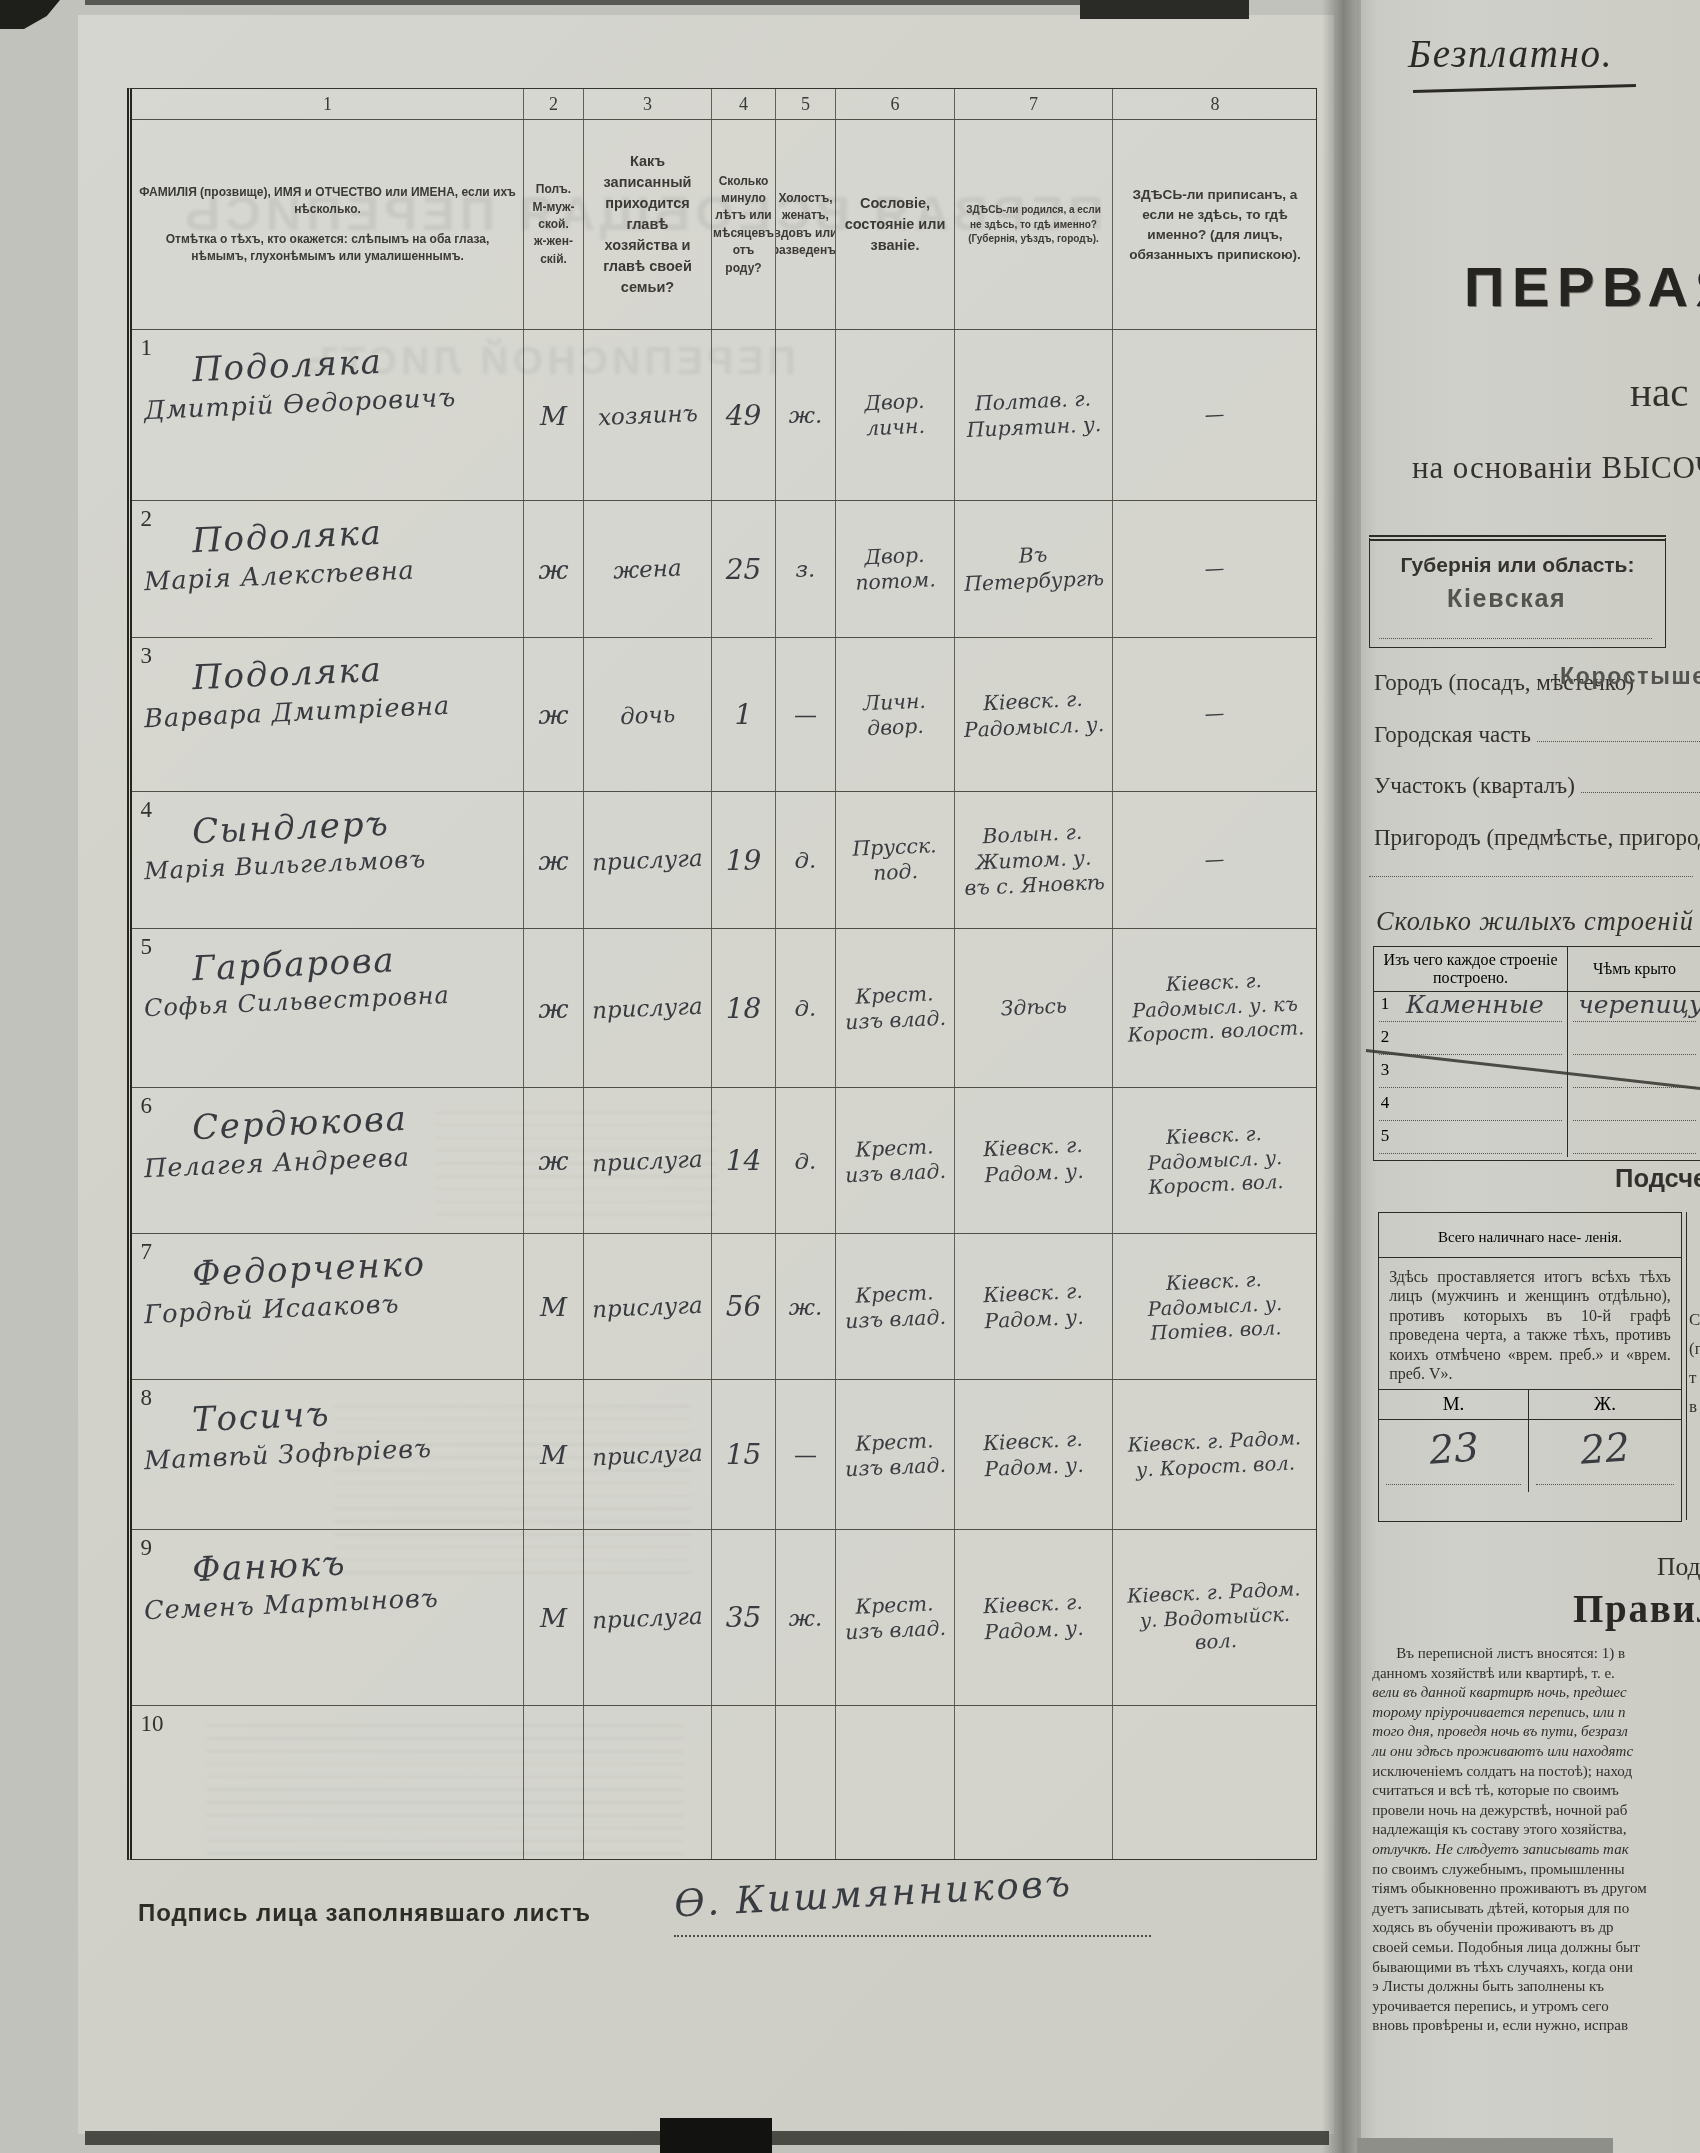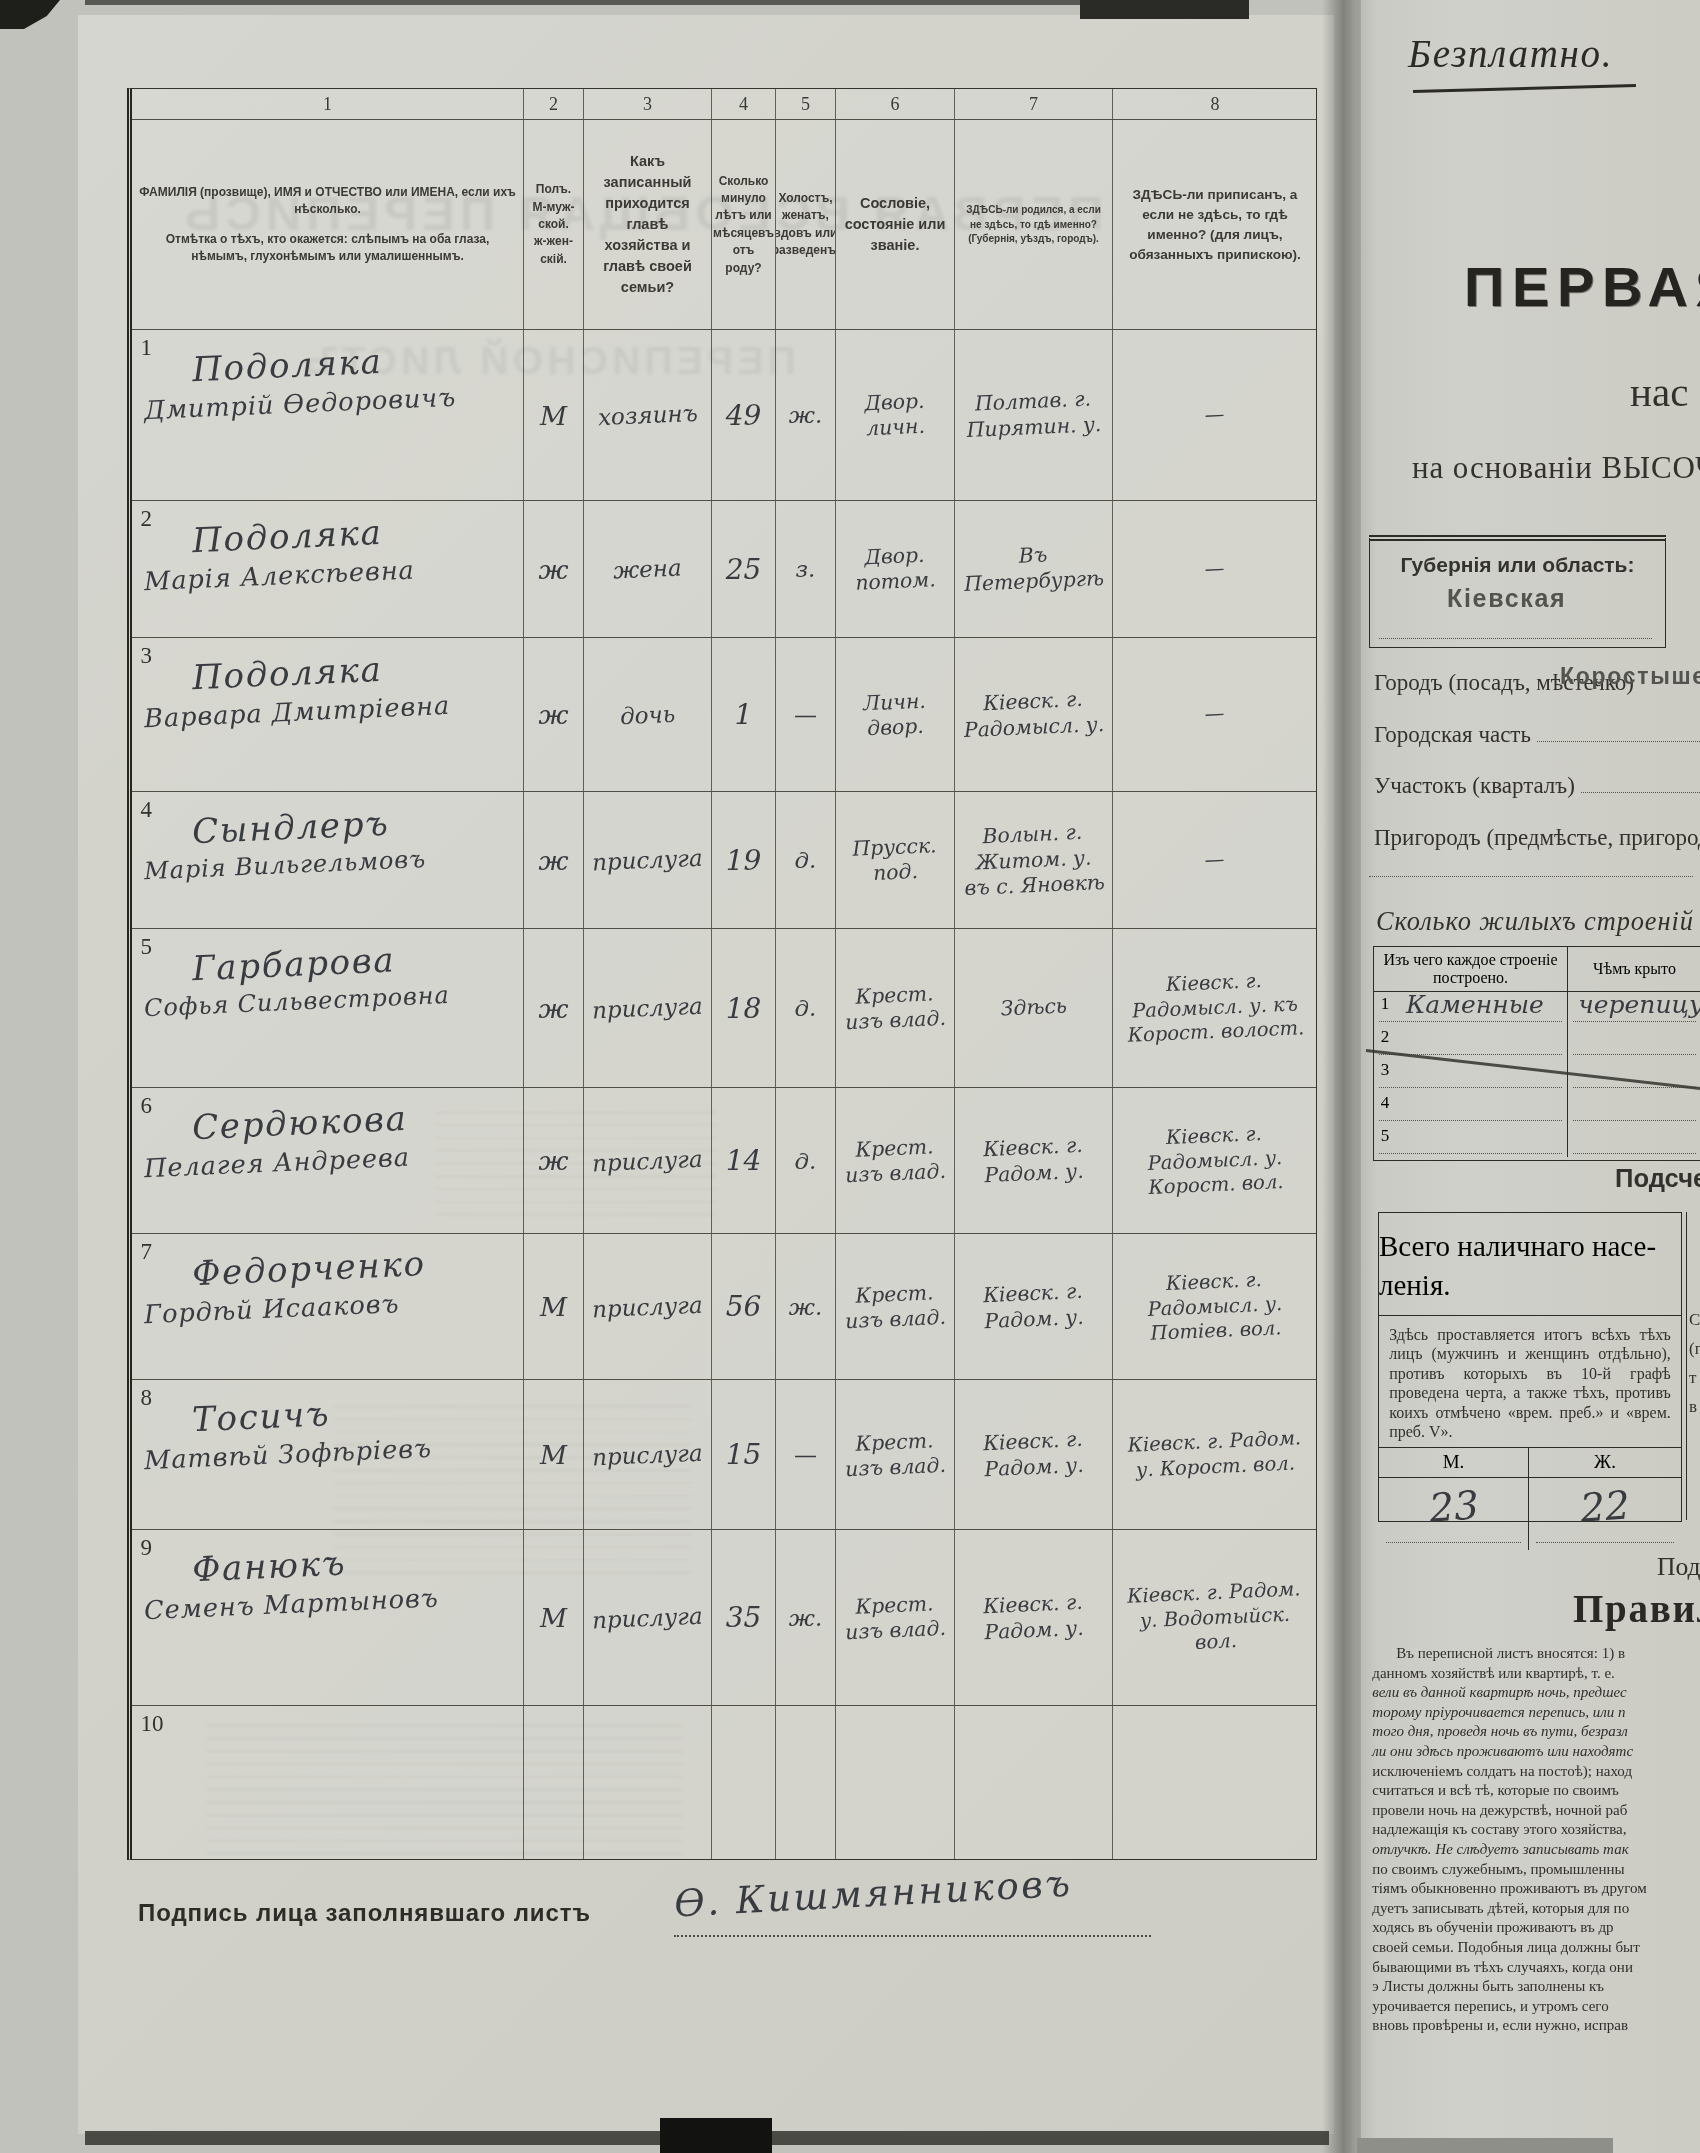--- a/index.html
+++ b/index.html
@@ -81,21 +81,21 @@
   .brow .bc{position:relative;border-right:0.9px solid #2c2c27;}
   .brow .bc:last-child{border-right:none;text-decoration:underline;}
   .brow .n{position:absolute;left:6.8px;top:1.7px;font-size:17px;}
   .brow .d{position:absolute;left:5.1px;right:5.1px;bottom:3.4px;border-bottom:1.7px dotted #55544d;}
   .brow .hv{position:absolute;left:32px;top:-1.7px;font-size:25px;white-space:nowrap;}
   .brow .hv2{position:absolute;left:10.2px;top:-1.7px;font-size:25px;white-space:nowrap;}
   .diag{position:absolute;left:8.5px;top:1049px;width:341px;height:2.6px;background:rgba(52,52,46,.85);
     transform:rotate(6.5deg);transform-origin:left center;}
   .podschet{left:258px;top:1164px;font-family:"Liberation Sans",sans-serif;font-weight:bold;font-size:25.6px;}
   .popbox{position:absolute;left:21px;top:1212px;width:302px;height:308px;border:1.7px solid #2c2c27;}
-  .popbox .t{font-size:29px;line-height:1.35;margin-top:13.6px;white-space:normal;}
+  .popbox .t{text-align:center;font-size:15px;line-height:1.35;margin-top:13.6px;white-space:normal;}
   .popbox .sep{border-bottom:1.7px solid #2c2c27;margin-top:10.2px;}
   .popbox .note{font-size:16px;line-height:1.22;padding:8.5px 10.2px 5.1px 10.2px;text-align:justify;
     white-space:normal;color:#33312b;}
   .popbox .mzh{display:grid;grid-template-columns:150px 1fr;border-top:1.7px solid #2c2c27;}
   .popbox .mzh div{text-align:center;font-size:19px;padding:3.4px 0;border-right:0.9px solid #2c2c27;}
   .popbox .mzh div:last-child{border-right:none;}
   .popbox .vals{display:grid;grid-template-columns:150px 1fr;border-top:0.9px solid #2c2c27;height:72px;}
   .popbox .vals .vc{position:relative;border-right:0.9px solid #2c2c27;}
   .popbox .vals .vc:last-child{border-right:none;}
   .popbox .vals .hw{position:absolute;left:50%;top:6.8px;transform:translateX(-50%) rotate(-4deg);font-size:39px;}

